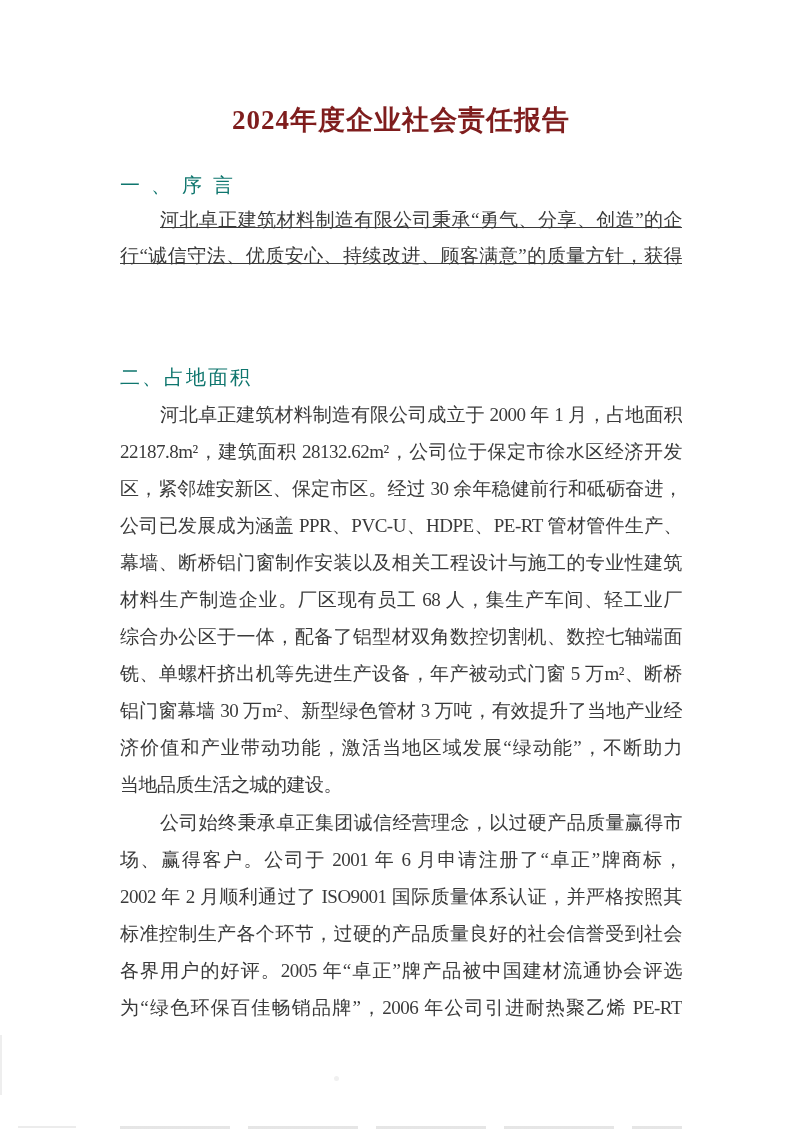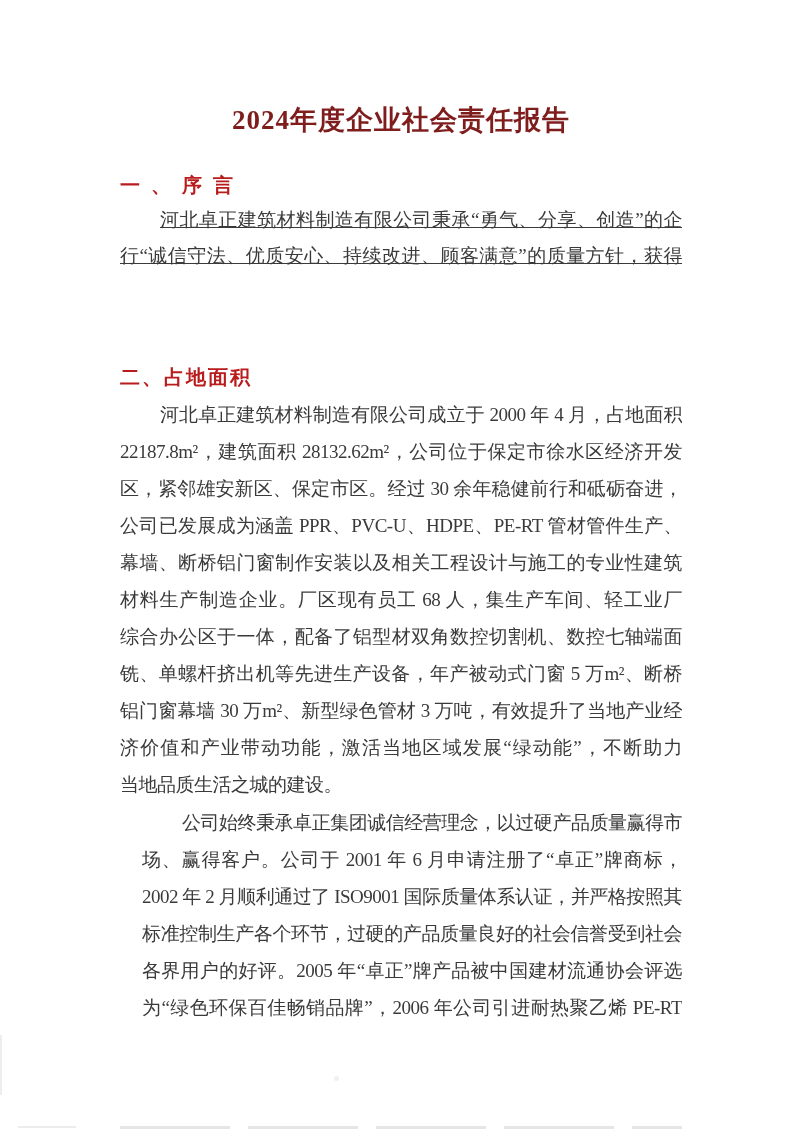--- a/index.html
+++ b/index.html
@@ -25,39 +25,39 @@
     font-size: 27px;
     font-weight: 700;
     letter-spacing: 1px;
     color: #7f1d1d;
   }
   .section-heading {
     position: absolute;
     left: 120px;
     width: 562px;
     font-size: 20px;
-    font-weight: 700;
-    color: #b91c1c;
+    font-weight: 400;
+    color: #0f766e;
   }
   .heading-1 { top: 172px; letter-spacing: 11px; }
   .heading-2 { top: 364px; letter-spacing: 2px; }
   .para {
     position: absolute;
     left: 120px;
     width: 562px;
     font-size: 19px;
     color: #3a3a3a;
     letter-spacing: -0.5px;
   }
   .para-1 { top: 202px; text-decoration: underline; }
   .para-2 { top: 396px; }
   .para-3 { top: 804px; }
   .para-1 .line { height: 36px; line-height: 36px; }
   .para-2 .line { height: 37px; line-height: 37px; }
-  .para-3 .line { height: 37px; line-height: 37px; margin-left: 22px; }
+  .para-3 .line { height: 37px; line-height: 37px; }
   .line {
     text-align: justify;
     text-align-last: justify;
     overflow: hidden;
   }
   .line.indent { text-indent: 40px; }
   .line.end { text-align-last: left; }
   
   .scan-edge-bottom {
     position: absolute;
@@ -106,21 +106,21 @@
   <div class="section-heading heading-1">一、序言</div>
 
   <div class="para para-1">
       <div class="line indent">河北卓正建筑材料制造有限公司秉承“勇气、分享、创造”的企</div>
       <div class="line">行“诚信守法、优质安心、持续改进、顾客满意”的质量方针，获得</div>
     </div>
 
   <div class="section-heading heading-2">二、占地面积</div>
 
   <div class="para para-2">
-      <div class="line indent">河北卓正建筑材料制造有限公司成立于 2000 年 4 月，占地面积</div>
+      <div class="line indent">河北卓正建筑材料制造有限公司成立于 2000 年 1 月，占地面积</div>
       <div class="line">22187.8m²，建筑面积 28132.62m²，公司位于保定市徐水区经济开发</div>
       <div class="line">区，紧邻雄安新区、保定市区。经过 30 余年稳健前行和砥砺奋进，</div>
       <div class="line">公司已发展成为涵盖 PPR、PVC-U、HDPE、PE-RT 管材管件生产、</div>
       <div class="line">幕墙、断桥铝门窗制作安装以及相关工程设计与施工的专业性建筑</div>
       <div class="line">材料生产制造企业。厂区现有员工 68 人，集生产车间、轻工业厂房、</div>
       <div class="line">综合办公区于一体，配备了铝型材双角数控切割机、数控七轴端面</div>
       <div class="line">铣、单螺杆挤出机等先进生产设备，年产被动式门窗 5 万m²、断桥</div>
       <div class="line">铝门窗幕墙 30 万m²、新型绿色管材 3 万吨，有效提升了当地产业经</div>
       <div class="line">济价值和产业带动功能，激活当地区域发展“绿动能”，不断助力</div>
       <div class="line end">当地品质生活之城的建设。</div>

